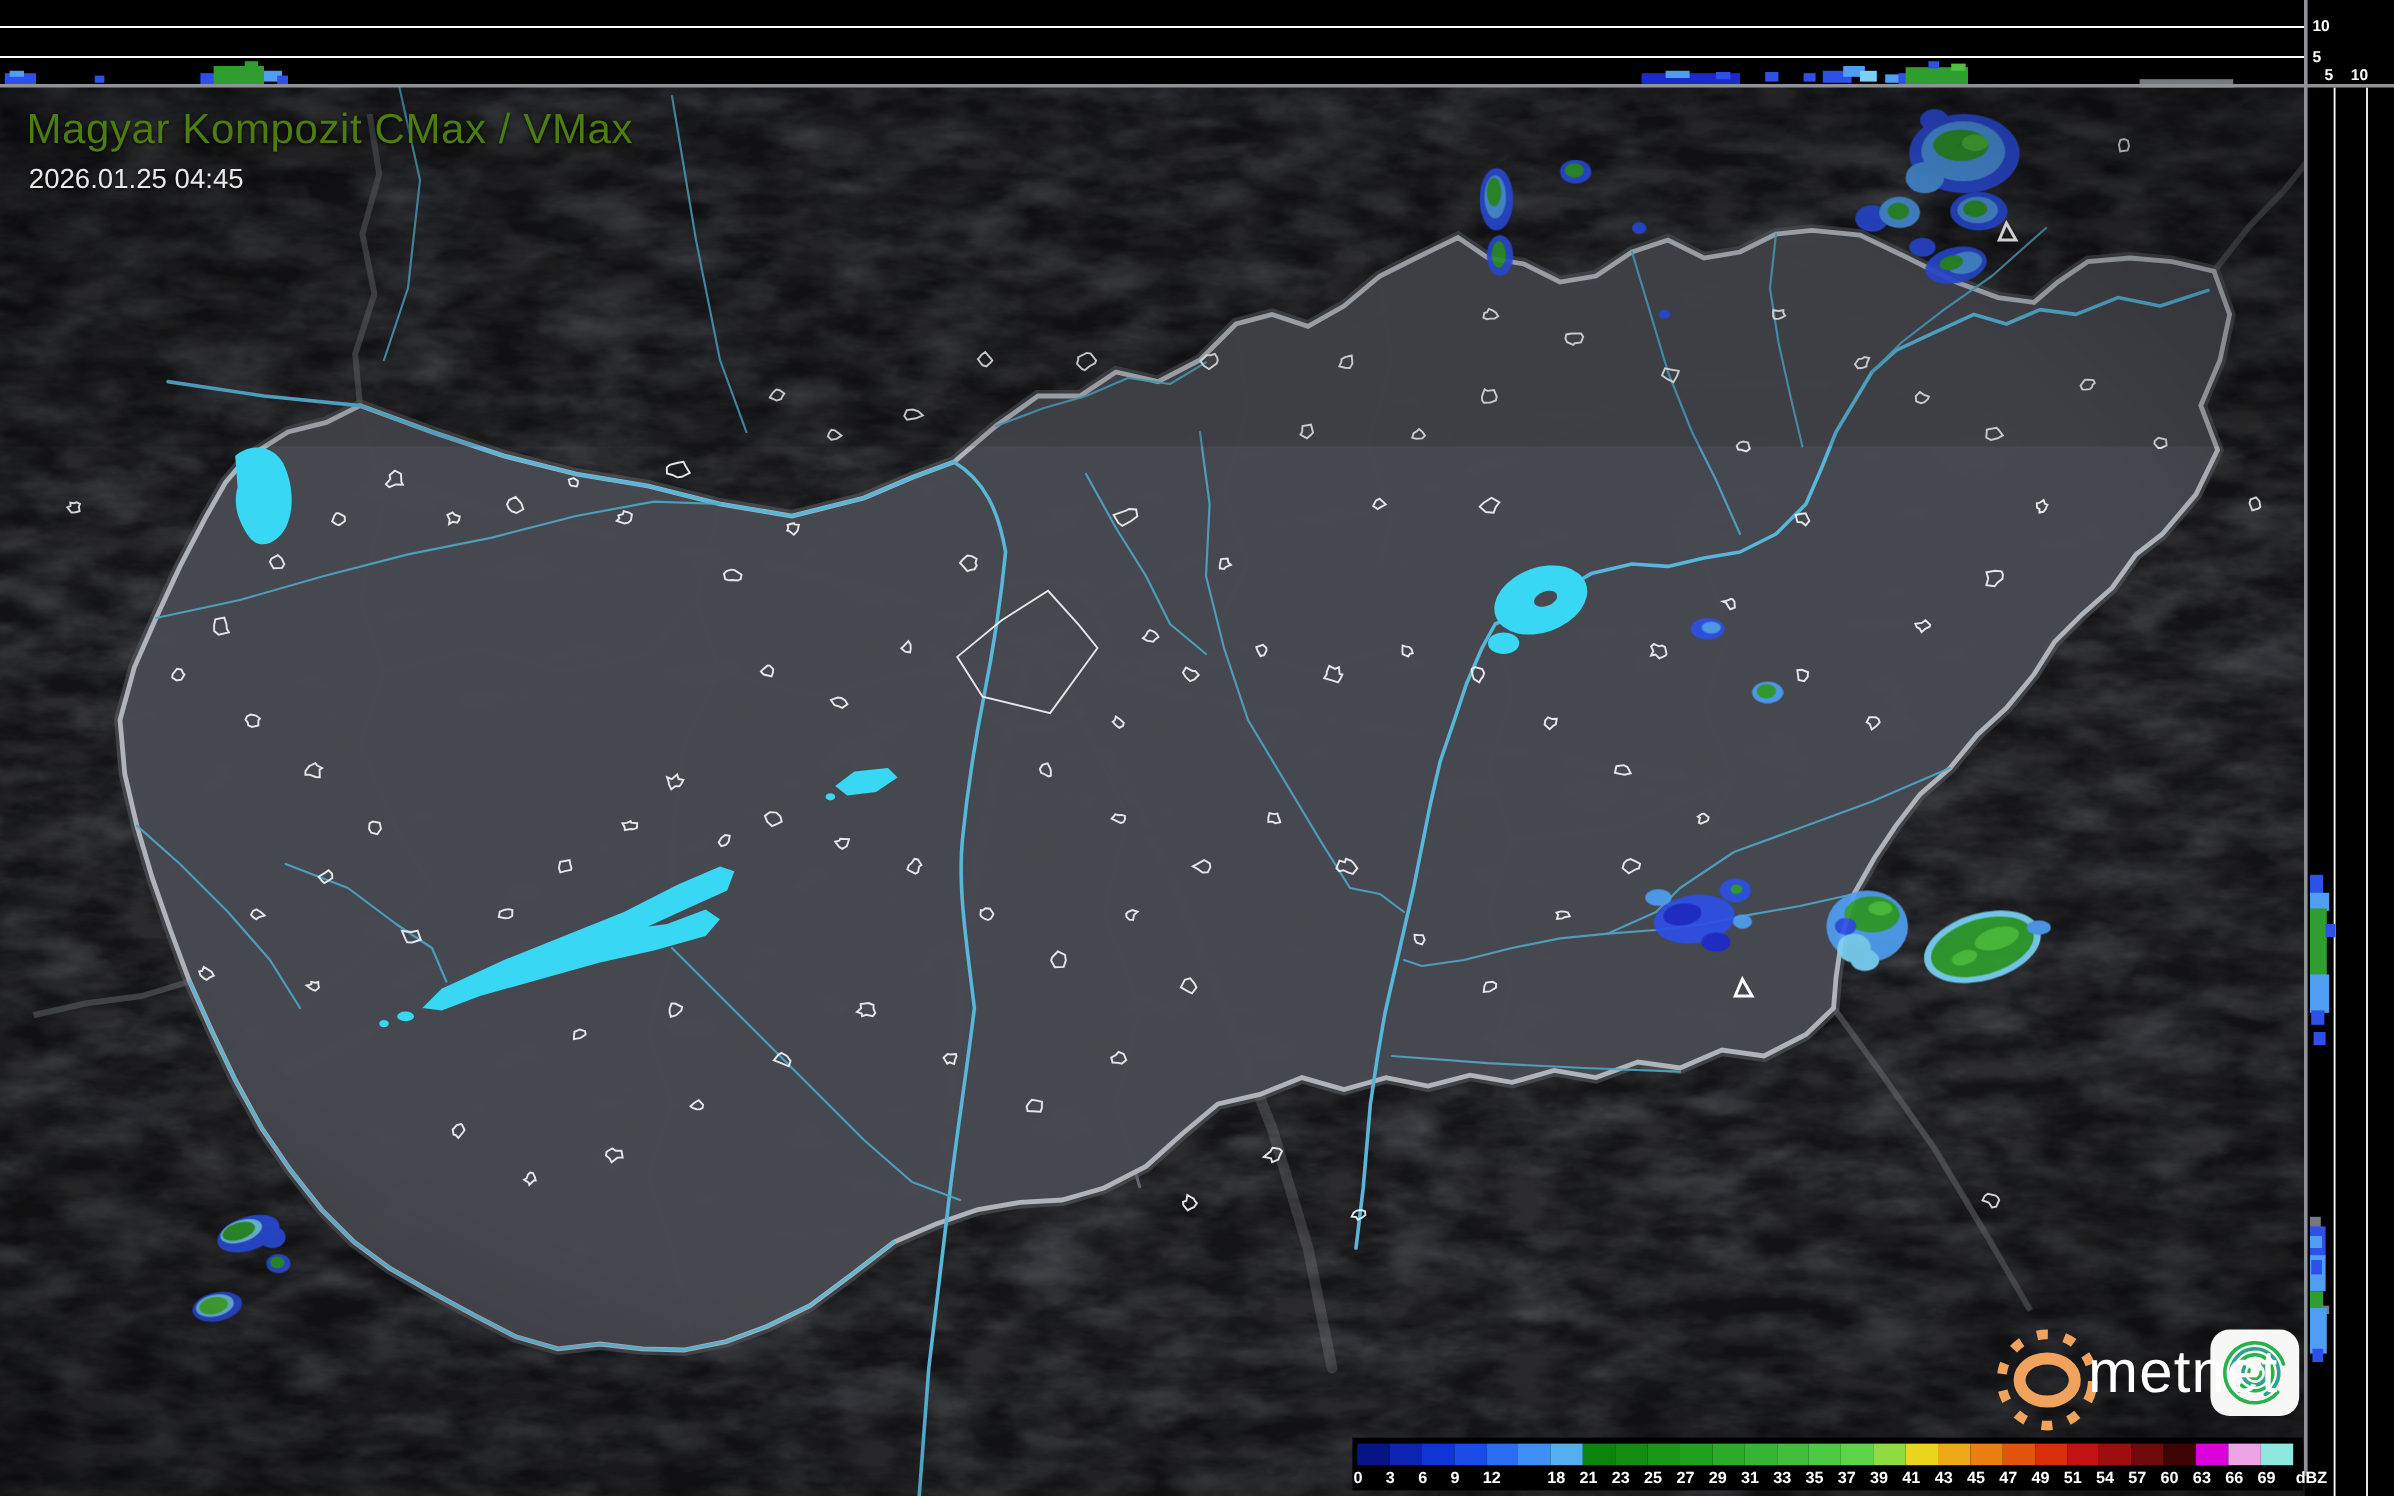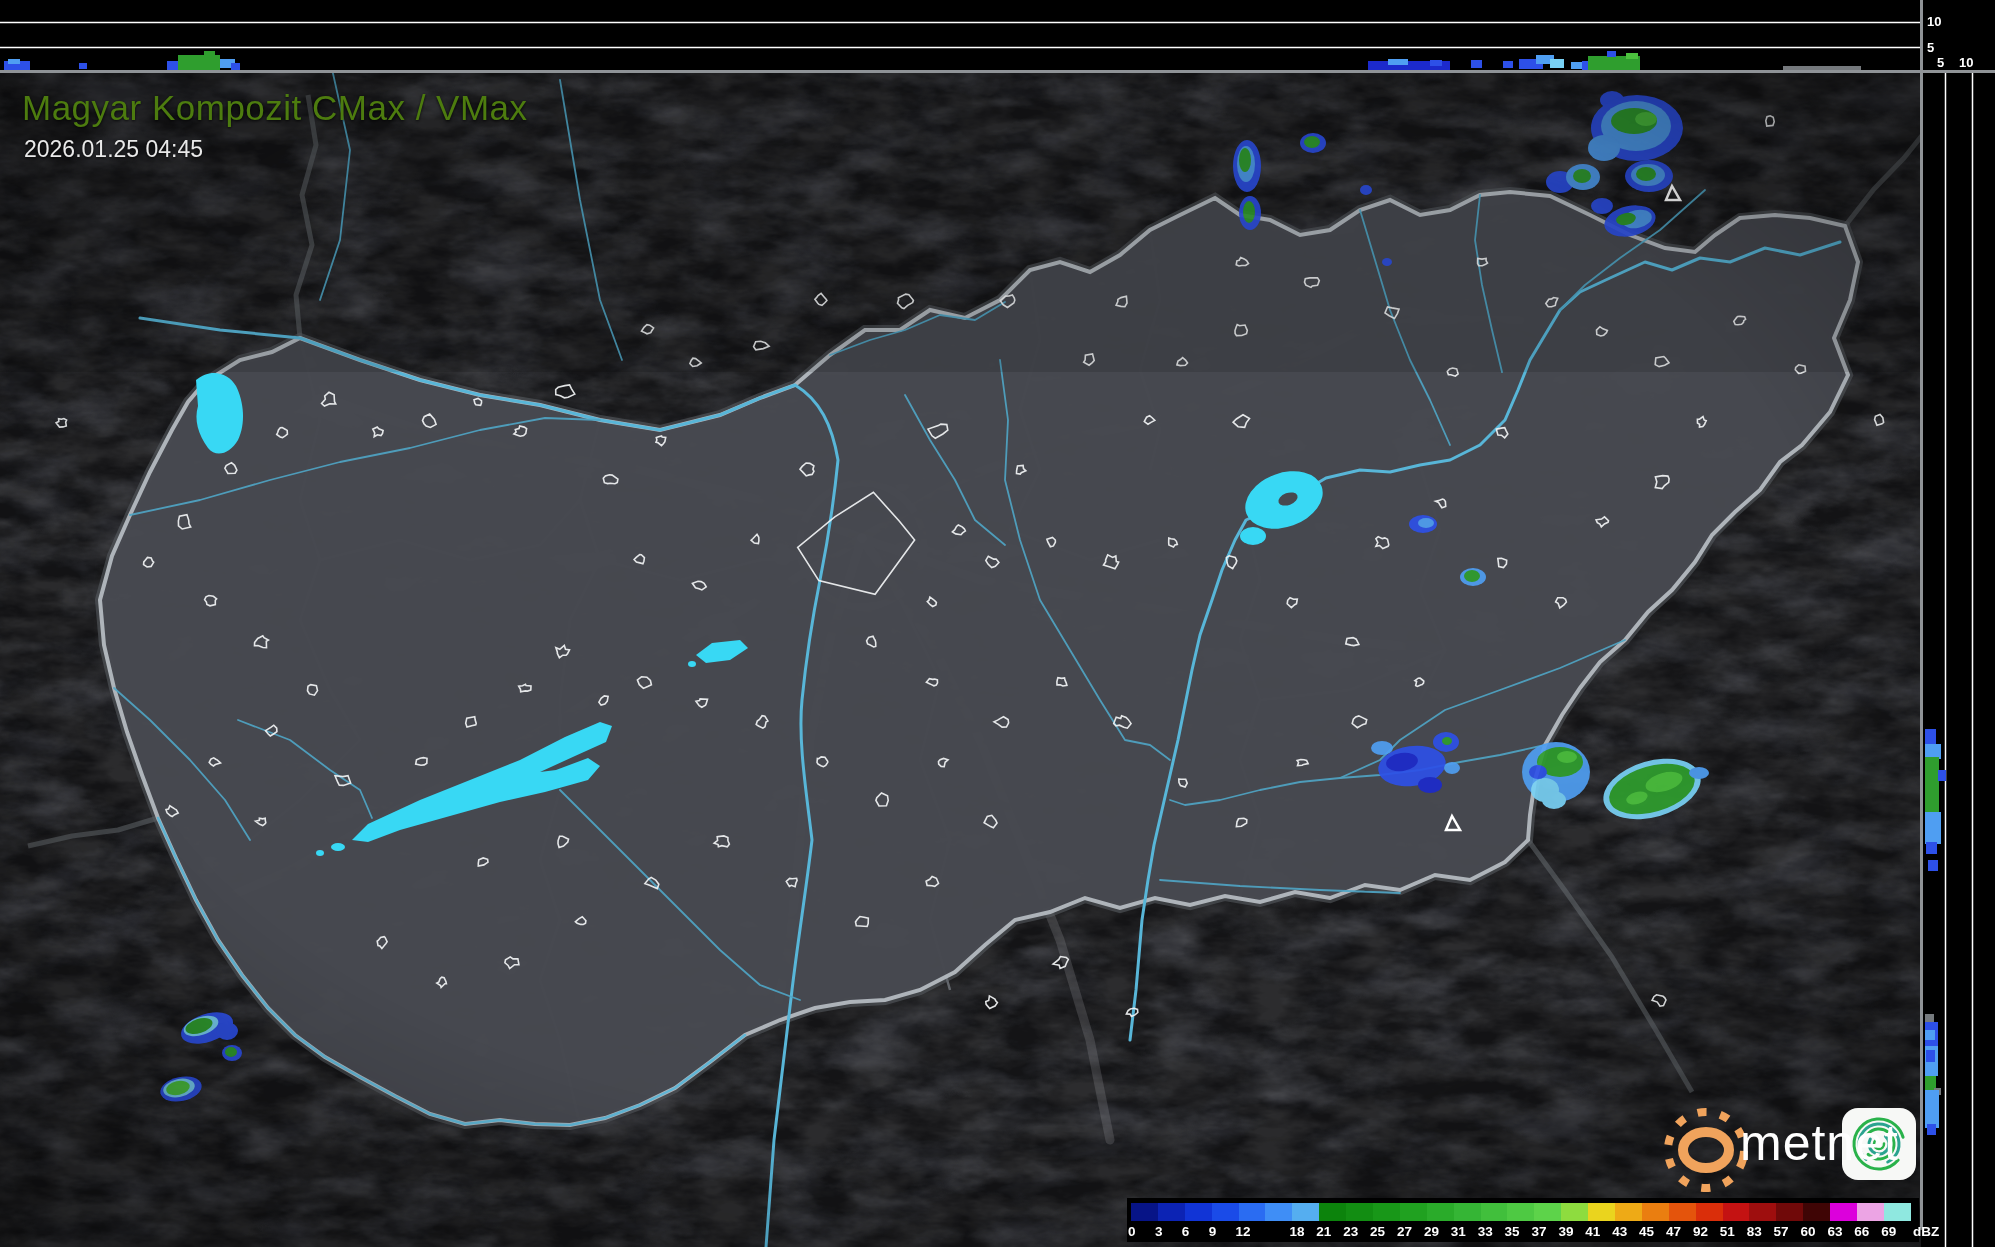--- a/index.html
+++ b/index.html
@@ -453,23 +453,23 @@
       <span style="left: 292.9px;">29</span>
       <span style="left: 319.8px;">31</span>
       <span style="left: 346.7px;">33</span>
       <span style="left: 373.6px;">35</span>
       <span style="left: 400.5px;">37</span>
       <span style="left: 427.4px;">39</span>
       <span style="left: 454.3px;">41</span>
       <span style="left: 481.2px;">43</span>
       <span style="left: 508.1px;">45</span>
       <span style="left: 535px;">47</span>
-      <span style="left: 561.9px;">92</span>
+      <span style="left: 561.9px;">49</span>
       <span style="left: 588.8px;">51</span>
-      <span style="left: 615.7px;">83</span>
+      <span style="left: 615.7px;">54</span>
       <span style="left: 642.6px;">57</span>
       <span style="left: 669.5px;">60</span>
       <span style="left: 696.4px;">63</span>
       <span style="left: 723.3px;">66</span>
       <span style="left: 750.2px;">69</span>
       <span style="left: 782.1px;">dBZ</span>
     </div>
 
 <div id="logo">
   <span id="logo-text">metnet</span>

